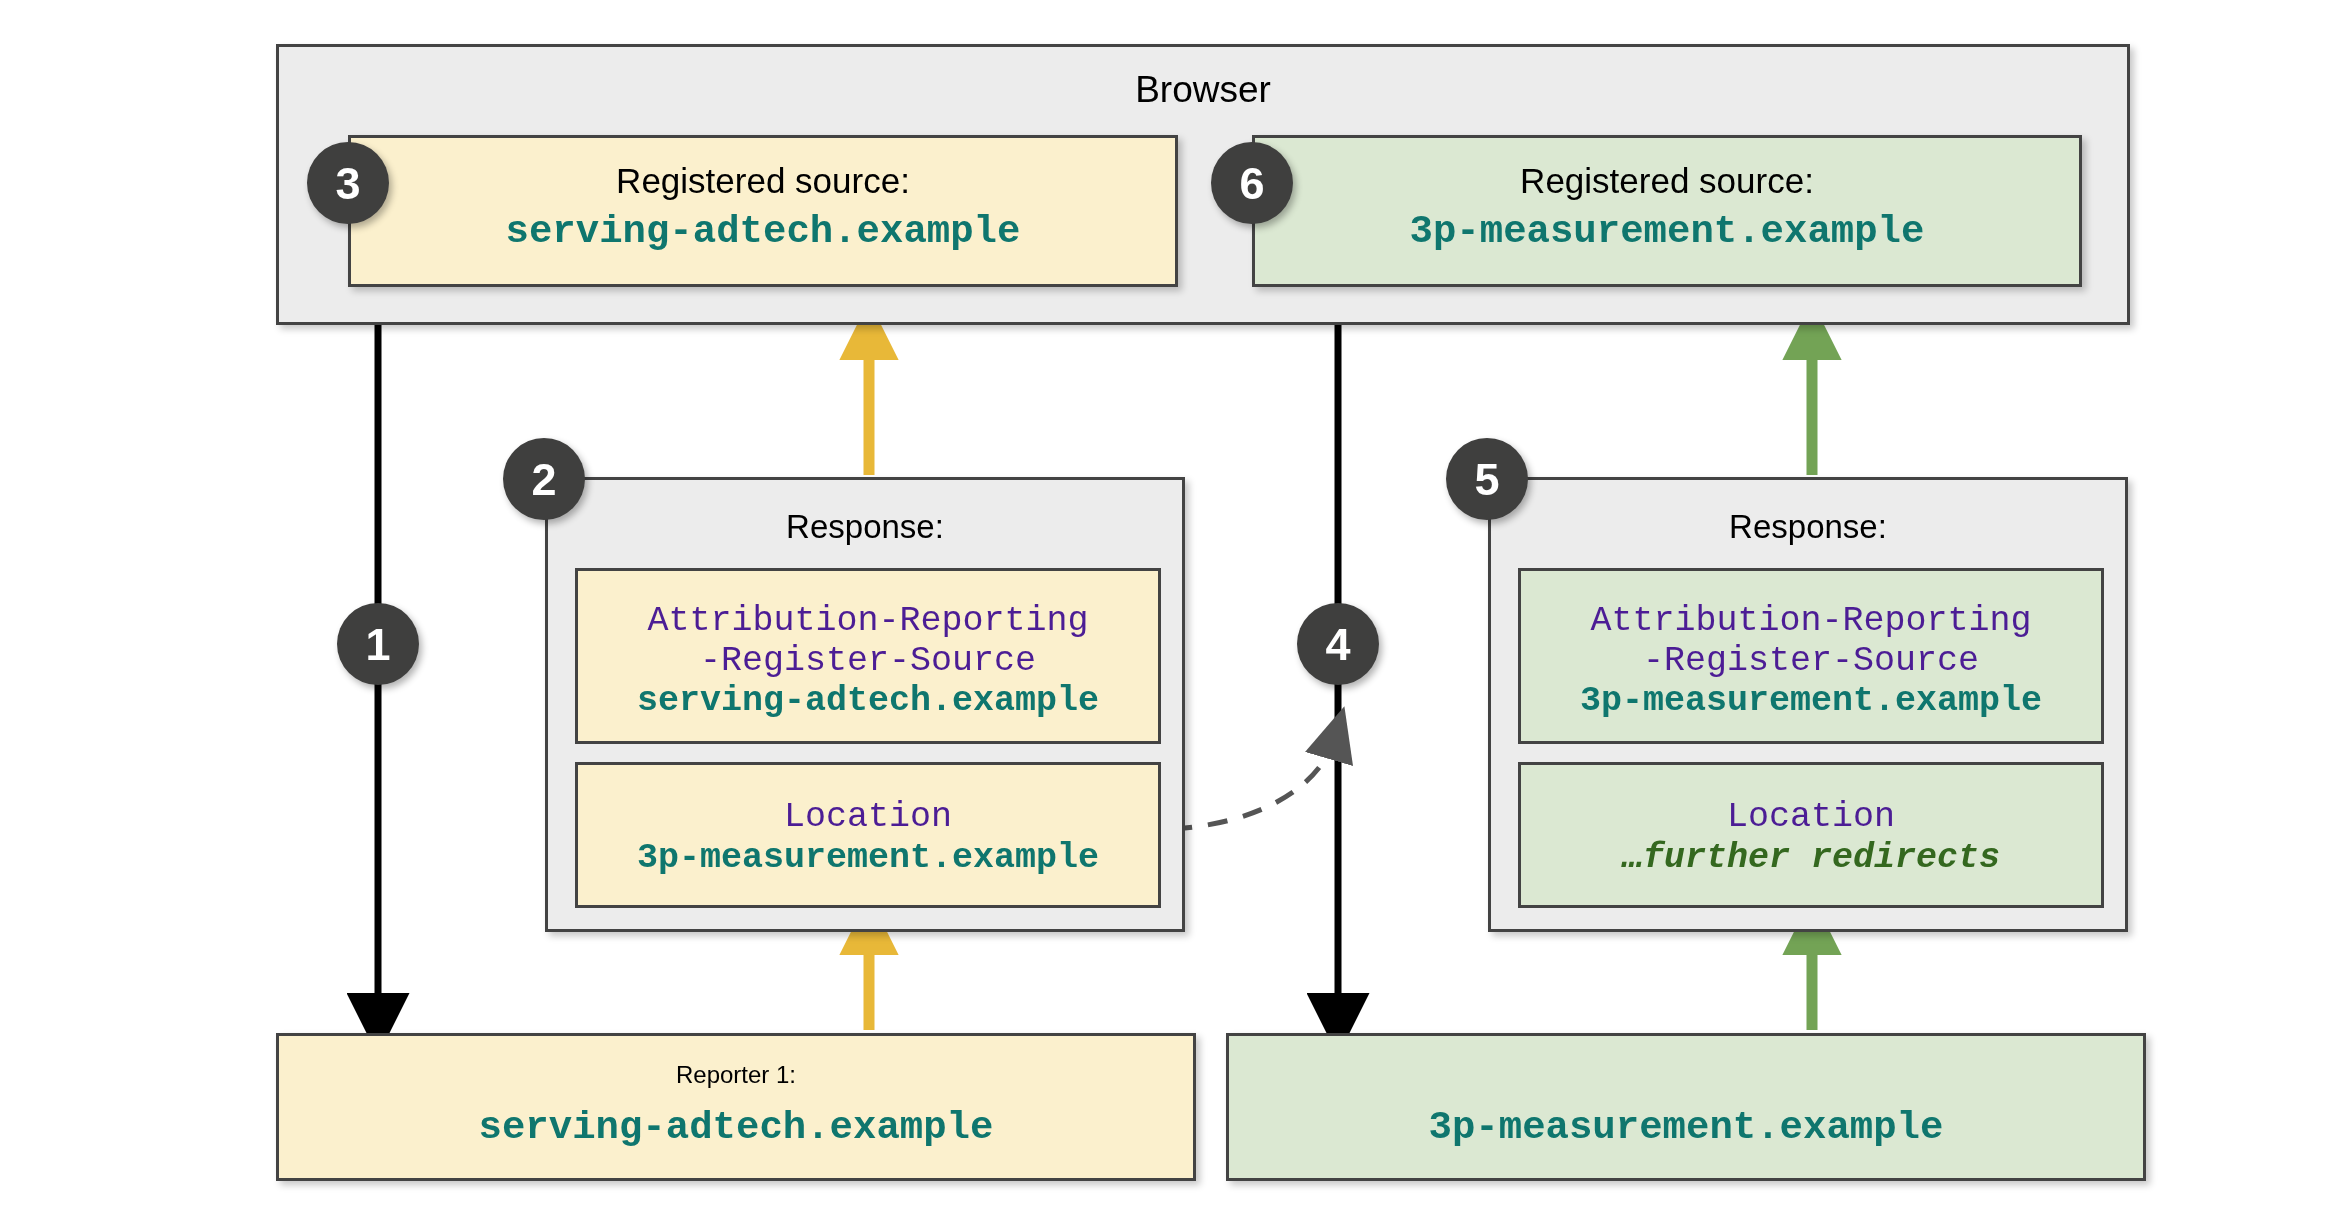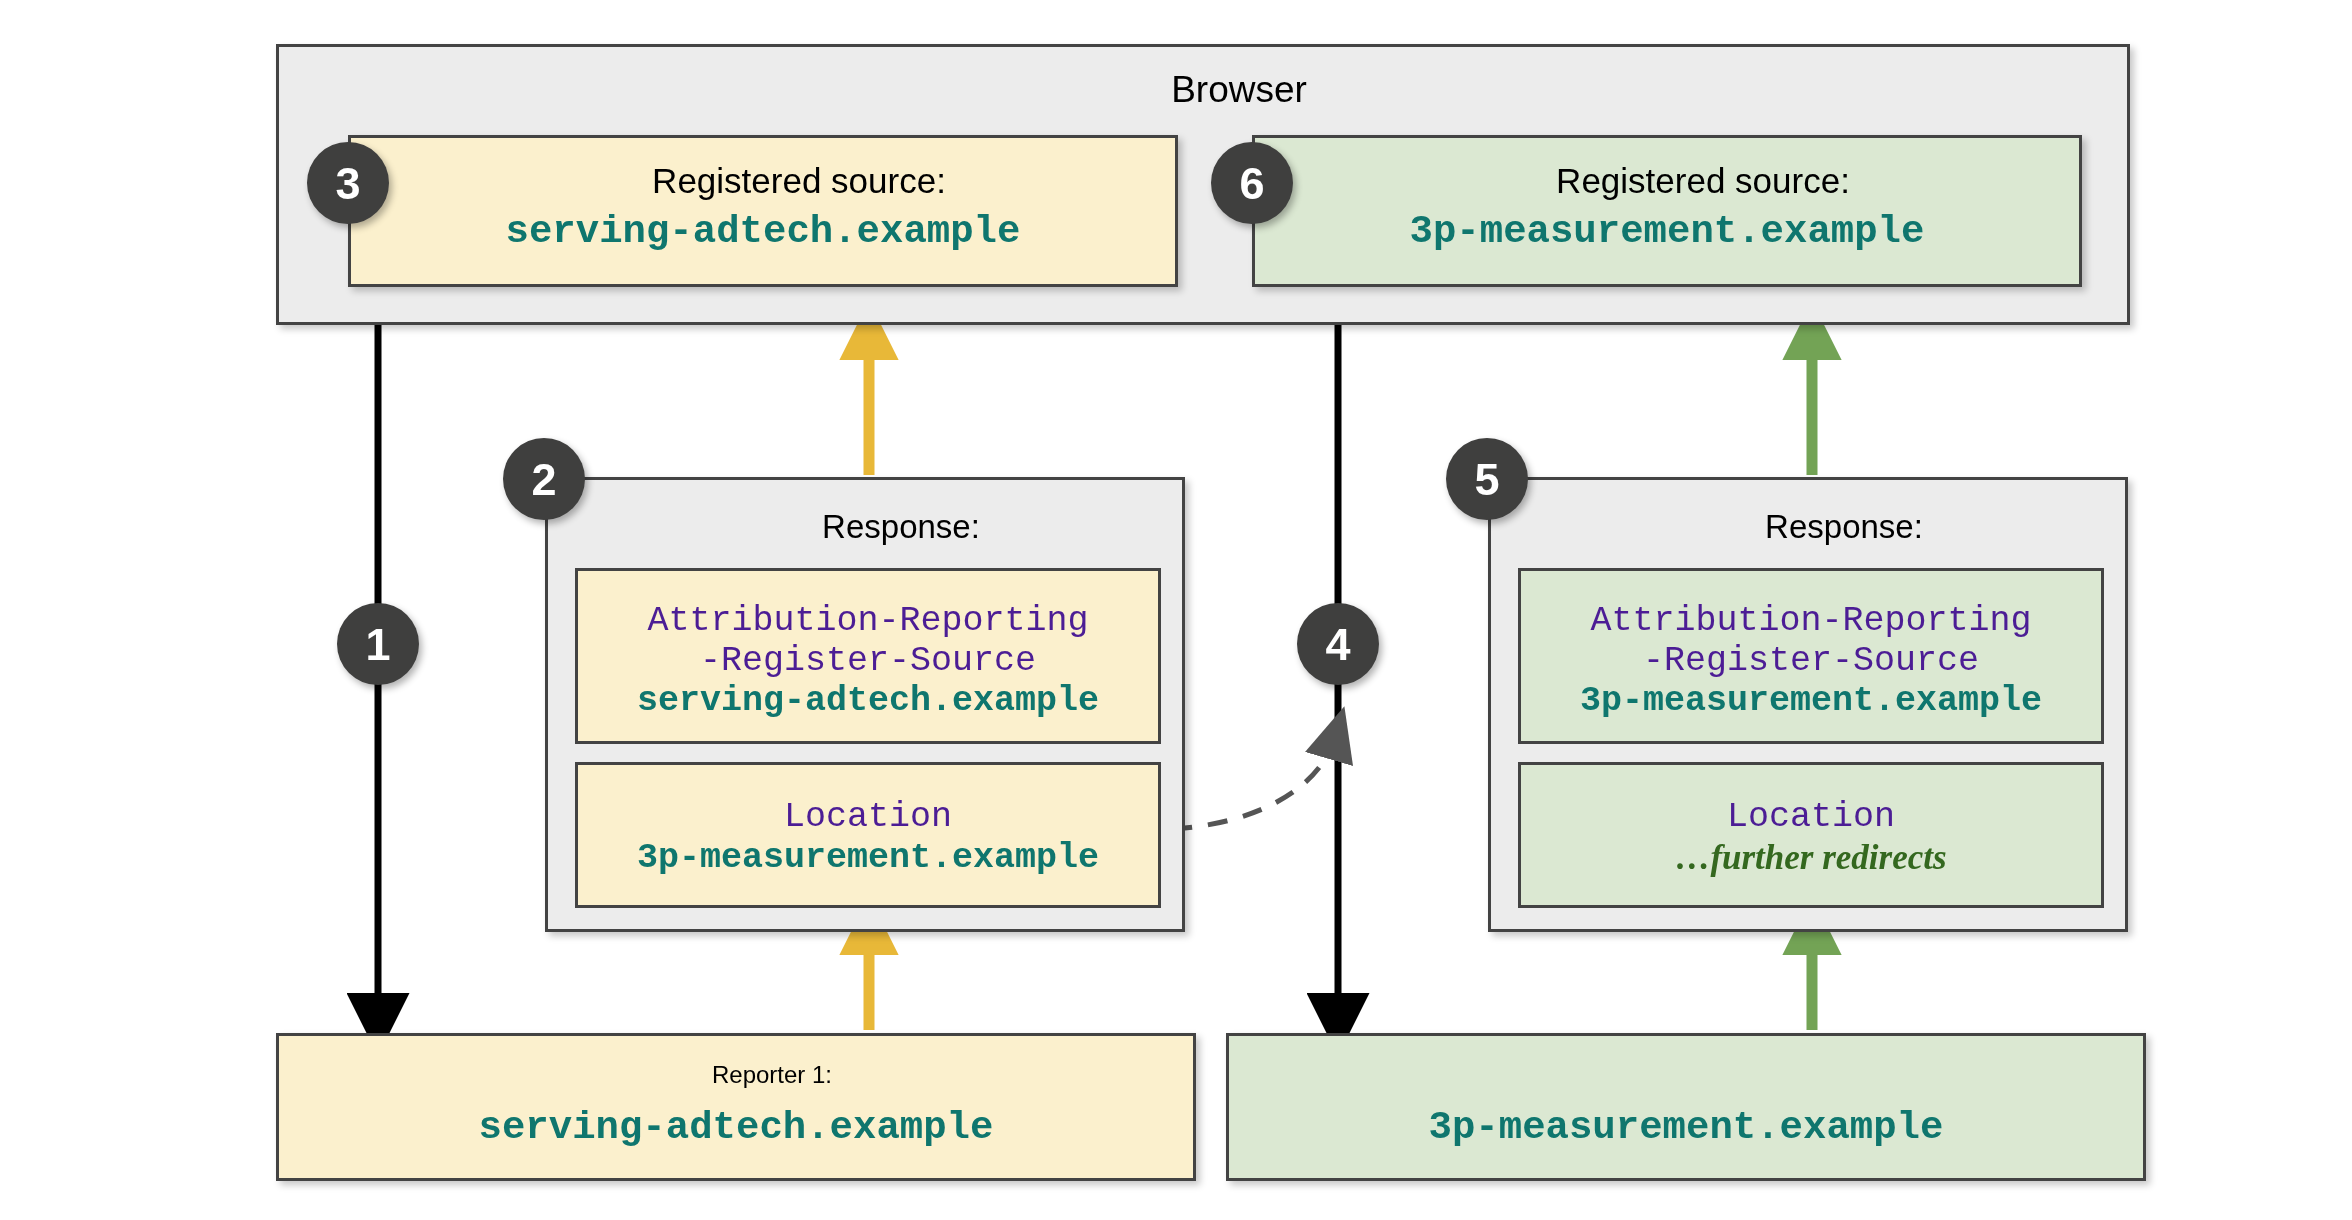--- a/index.html
+++ b/index.html
@@ -36,37 +36,36 @@
     border: 3px solid #434343;
     box-shadow: none;
   }
 
   
   .label-sans {
     font-family: "Liberation Sans", sans-serif;
     color: #000000;
     text-align: center;
     white-space: nowrap;
-    padding-left: 36px;
   }
   .label-mono {
     font-family: "Liberation Mono", "DejaVu Sans Mono", monospace;
     color: #4c1d95;
     text-align: center;
     white-space: nowrap;
   }
   .mono-green {
     font-family: "Liberation Mono", "DejaVu Sans Mono", monospace;
     color: #0f766e;
     font-weight: bold;
     text-align: center;
     white-space: nowrap;
   }
   .sans-green-italic {
-    font-family: Liberation Serif, serif;
+    font-family: Liberation Mono, monospace;
     color: #34681f;
     font-weight: bold;
     font-style: italic;
     text-align: center;
     white-space: nowrap;
   }
 
   .txt {
     position: absolute;
     width: 100%;

